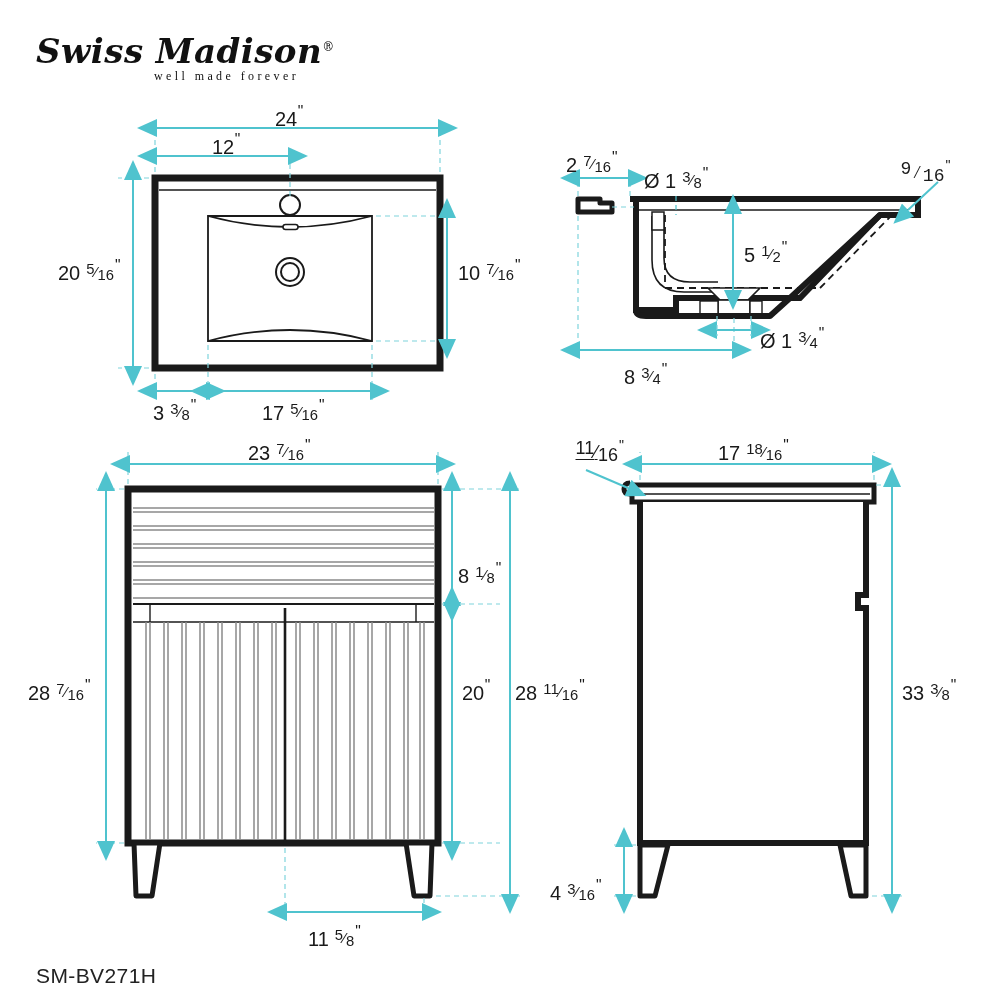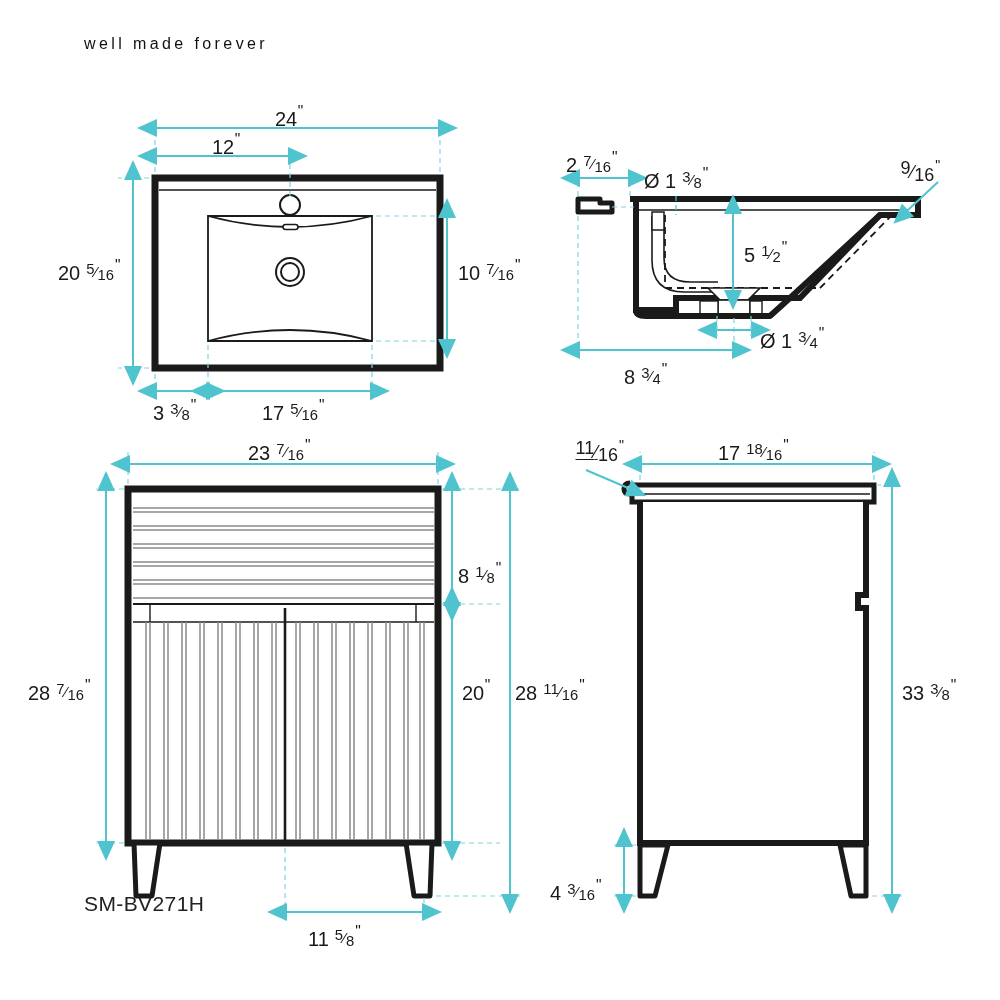--- a/index.html
+++ b/index.html
@@ -38,37 +38,36 @@
     line-height: 1;
     white-space: nowrap;
   }
   .logo-reg {
     font-size: 12px;
     vertical-align: super;
     font-style: normal;
     font-weight: normal;
   }
   .logo-tag {
-    font-family: Liberation Sans, sans-serif;
-    font-size: 16px;
+    font-family: Liberation Serif, serif;
+    font-size: 12px;
     letter-spacing: 3.4px;
     color: #111;
     margin-top: 1px;
-    margin-left: 48px;
+    margin-left: 118px;
     white-space: nowrap;
   }
   .model-no {
     position: absolute;
     left: 36px;
-    top: 892px;
+    top: 964px;
     font-size: 21px;
     letter-spacing: 0.4px;
     color: #222;
     font-family: "Liberation Sans", sans-serif;
-    margin-left: 48px;
   }
   
   .dim {
     position: absolute;
     font-family: "Liberation Sans", sans-serif;
     font-size: 20px;
     color: #1a1a1a;
     white-space: nowrap;
     line-height: 1;
   }
@@ -89,20 +88,21 @@
     margin-left: 0.5px;
   }
   svg { display: block; }
 </style>
 </head>
 <body>
 
 <div id="sheet">
 
   <div class="logo-wrap">
+    <div class="logo-main"><span>Swiss Madison</span><span class="logo-reg">®</span></div>
     <div class="logo-tag">well made forever</div>
   </div>
 
   <div class="model-no">SM-BV271H</div>
 
   <svg width="1000" height="1000" viewBox="0 0 1000 1000" style="position:absolute;left:0;top:0;">
     <defs>
       <marker id="ahL" markerWidth="11" markerHeight="9" refX="10" refY="4.5" orient="auto">
         <path d="M10,0 L0,4.5 L10,9 z" fill="#4FC3CE"></path>
       </marker>
@@ -370,21 +370,21 @@
     <span>17</span>&nbsp;<span class="frac"><span class="n">5</span><span class="sl">⁄</span><span class="d">16</span></span><span class="inmark">"</span>
   </div>
 
   <div class="dim" style="left:566px; top:150px;">
     <span>2</span>&nbsp;<span class="frac"><span class="n">7</span><span class="sl">⁄</span><span class="d">16</span></span><span class="inmark">"</span>
   </div>
   <div class="dim" style="left:644px; top:166px;">
     <span>Ø 1</span>&nbsp;<span class="frac"><span class="n">3</span><span class="sl">⁄</span><span class="d">8</span></span><span class="inmark">"</span>
   </div>
   <div class="dim small" style="left:900px; top:158px;">
-    <span class="frac" style="font-size:1em;vertical-align:0;"><span class="n">9</span><span class="sl">⁄</span><span class="d">16</span></span><span class="inmark">"</span>
+    <span class="frac" style="font-size:1em;vertical-align:0;font-family:Liberation Mono, monospace;"><span class="n">9</span><span class="sl">⁄</span><span class="d">16</span></span><span class="inmark">"</span>
   </div>
   <div class="dim" style="left:744px; top:240px;">
     <span>5</span>&nbsp;<span class="frac"><span class="n">1</span><span class="sl">⁄</span><span class="d">2</span></span><span class="inmark">"</span>
   </div>
   <div class="dim" style="left:760px; top:326px;">
     <span>Ø 1</span>&nbsp;<span class="frac"><span class="n">3</span><span class="sl">⁄</span><span class="d">4</span></span><span class="inmark">"</span>
   </div>
   <div class="dim" style="left:624px; top:362px;">
     <span>8</span>&nbsp;<span class="frac"><span class="n">3</span><span class="sl">⁄</span><span class="d">4</span></span><span class="inmark">"</span>
   </div>

